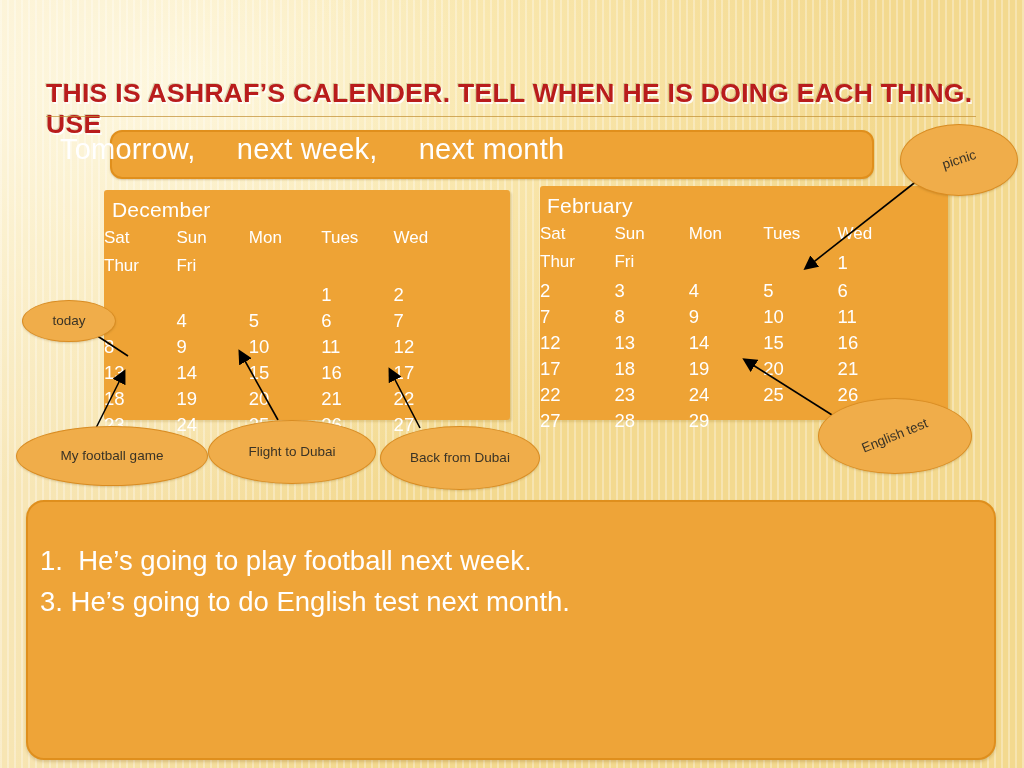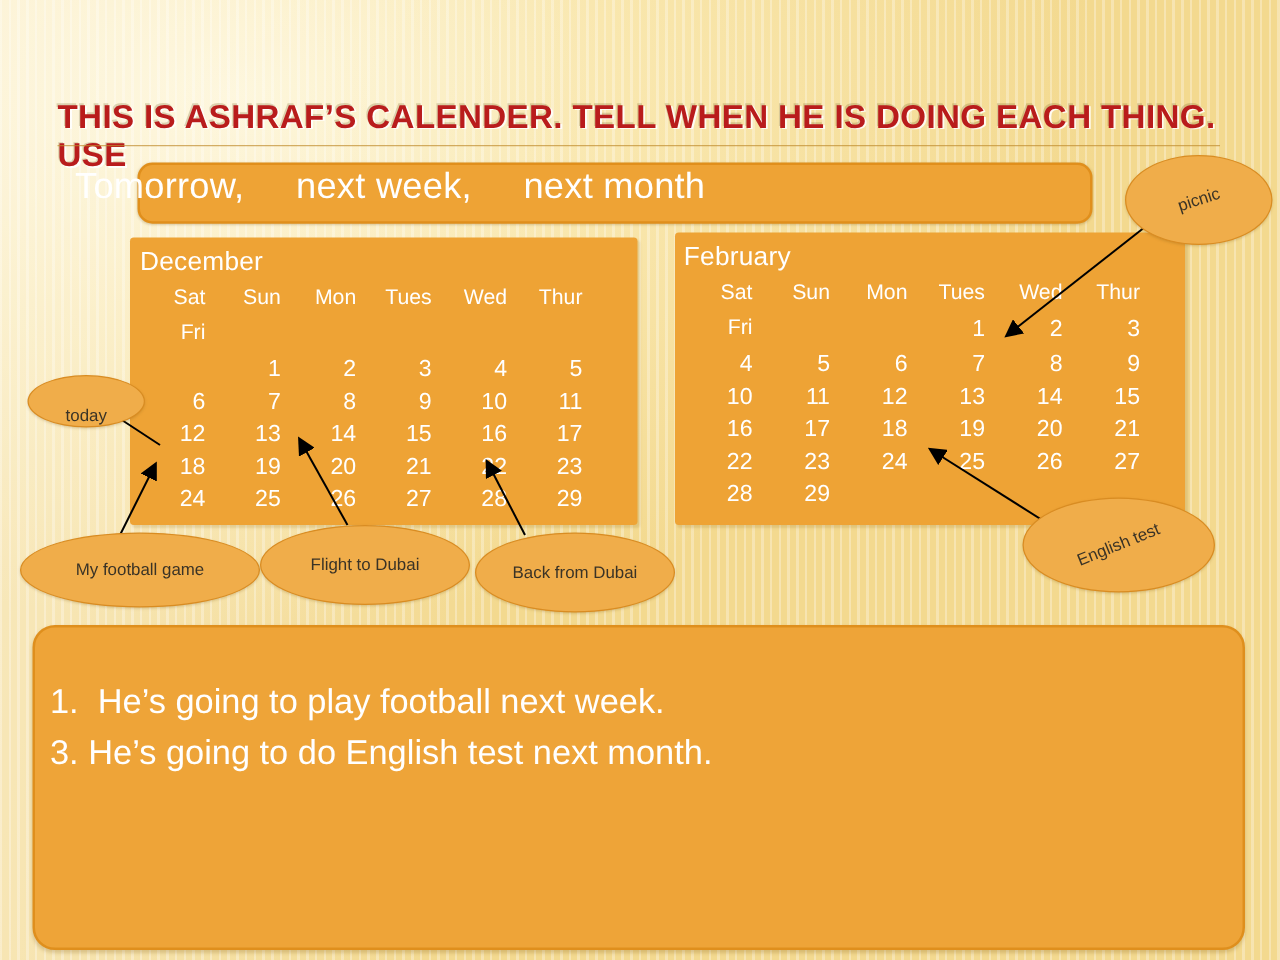--- a/index.html
+++ b/index.html
@@ -96,24 +96,24 @@
     font-size: 21px;
     font-weight: 400;
     letter-spacing: .2px;
   }
   #jan-title { left: 112px; top: 198px; }
   #feb-title { left: 547px; top: 194px; text-align: center; }
 
   .grid {
     position: absolute;
     display: grid;
-    grid-template-columns: repeat(6, 1fr);
+    grid-template-columns: repeat(5, 1fr);
     color: #ffffff;
     font-size: 17.5px;
-    text-align: right;
+    text-align: left;
   }
   #jan-grid {
     left: 104px;
     top: 228px;
     width: 362px;
     row-gap: 4px;
   }
   #feb-grid {
     left: 540px;
     top: 224px;
@@ -137,21 +137,21 @@
     border-radius: 50%;
     color: #3a3326;
     display: flex;
     align-items: center;
     justify-content: center;
     text-align: center;
     font-size: 13.5px;
     line-height: 16px;
     box-shadow: 0 1px 2px rgba(130,90,20,0.25);
   }
-  #bub-today   { left: 22px;  top: 300px; width: 92px;  height: 40px; font-size: 13.5px; align-items: flex-end; }
+  #bub-today   { left: 22px;  top: 300px; width: 92px;  height: 40px; font-size: 13.5px; }
   #bub-picnic  { left: 900px; top: 124px; width: 116px; height: 70px; }
   #bub-picnic span { transform: rotate(-18deg); display: inline-block; }
   #bub-english { left: 818px; top: 398px; width: 152px; height: 74px; }
   #bub-english span { transform: rotate(-22deg); display: inline-block; }
   #bub-football{ left: 16px;  top: 426px; width: 190px; height: 58px; }
   #bub-flight  { left: 208px; top: 420px; width: 166px; height: 62px; }
   #bub-back    { left: 380px; top: 426px; width: 158px; height: 62px; align-items: center; }
 
   svg.arrows {
     position: absolute;

